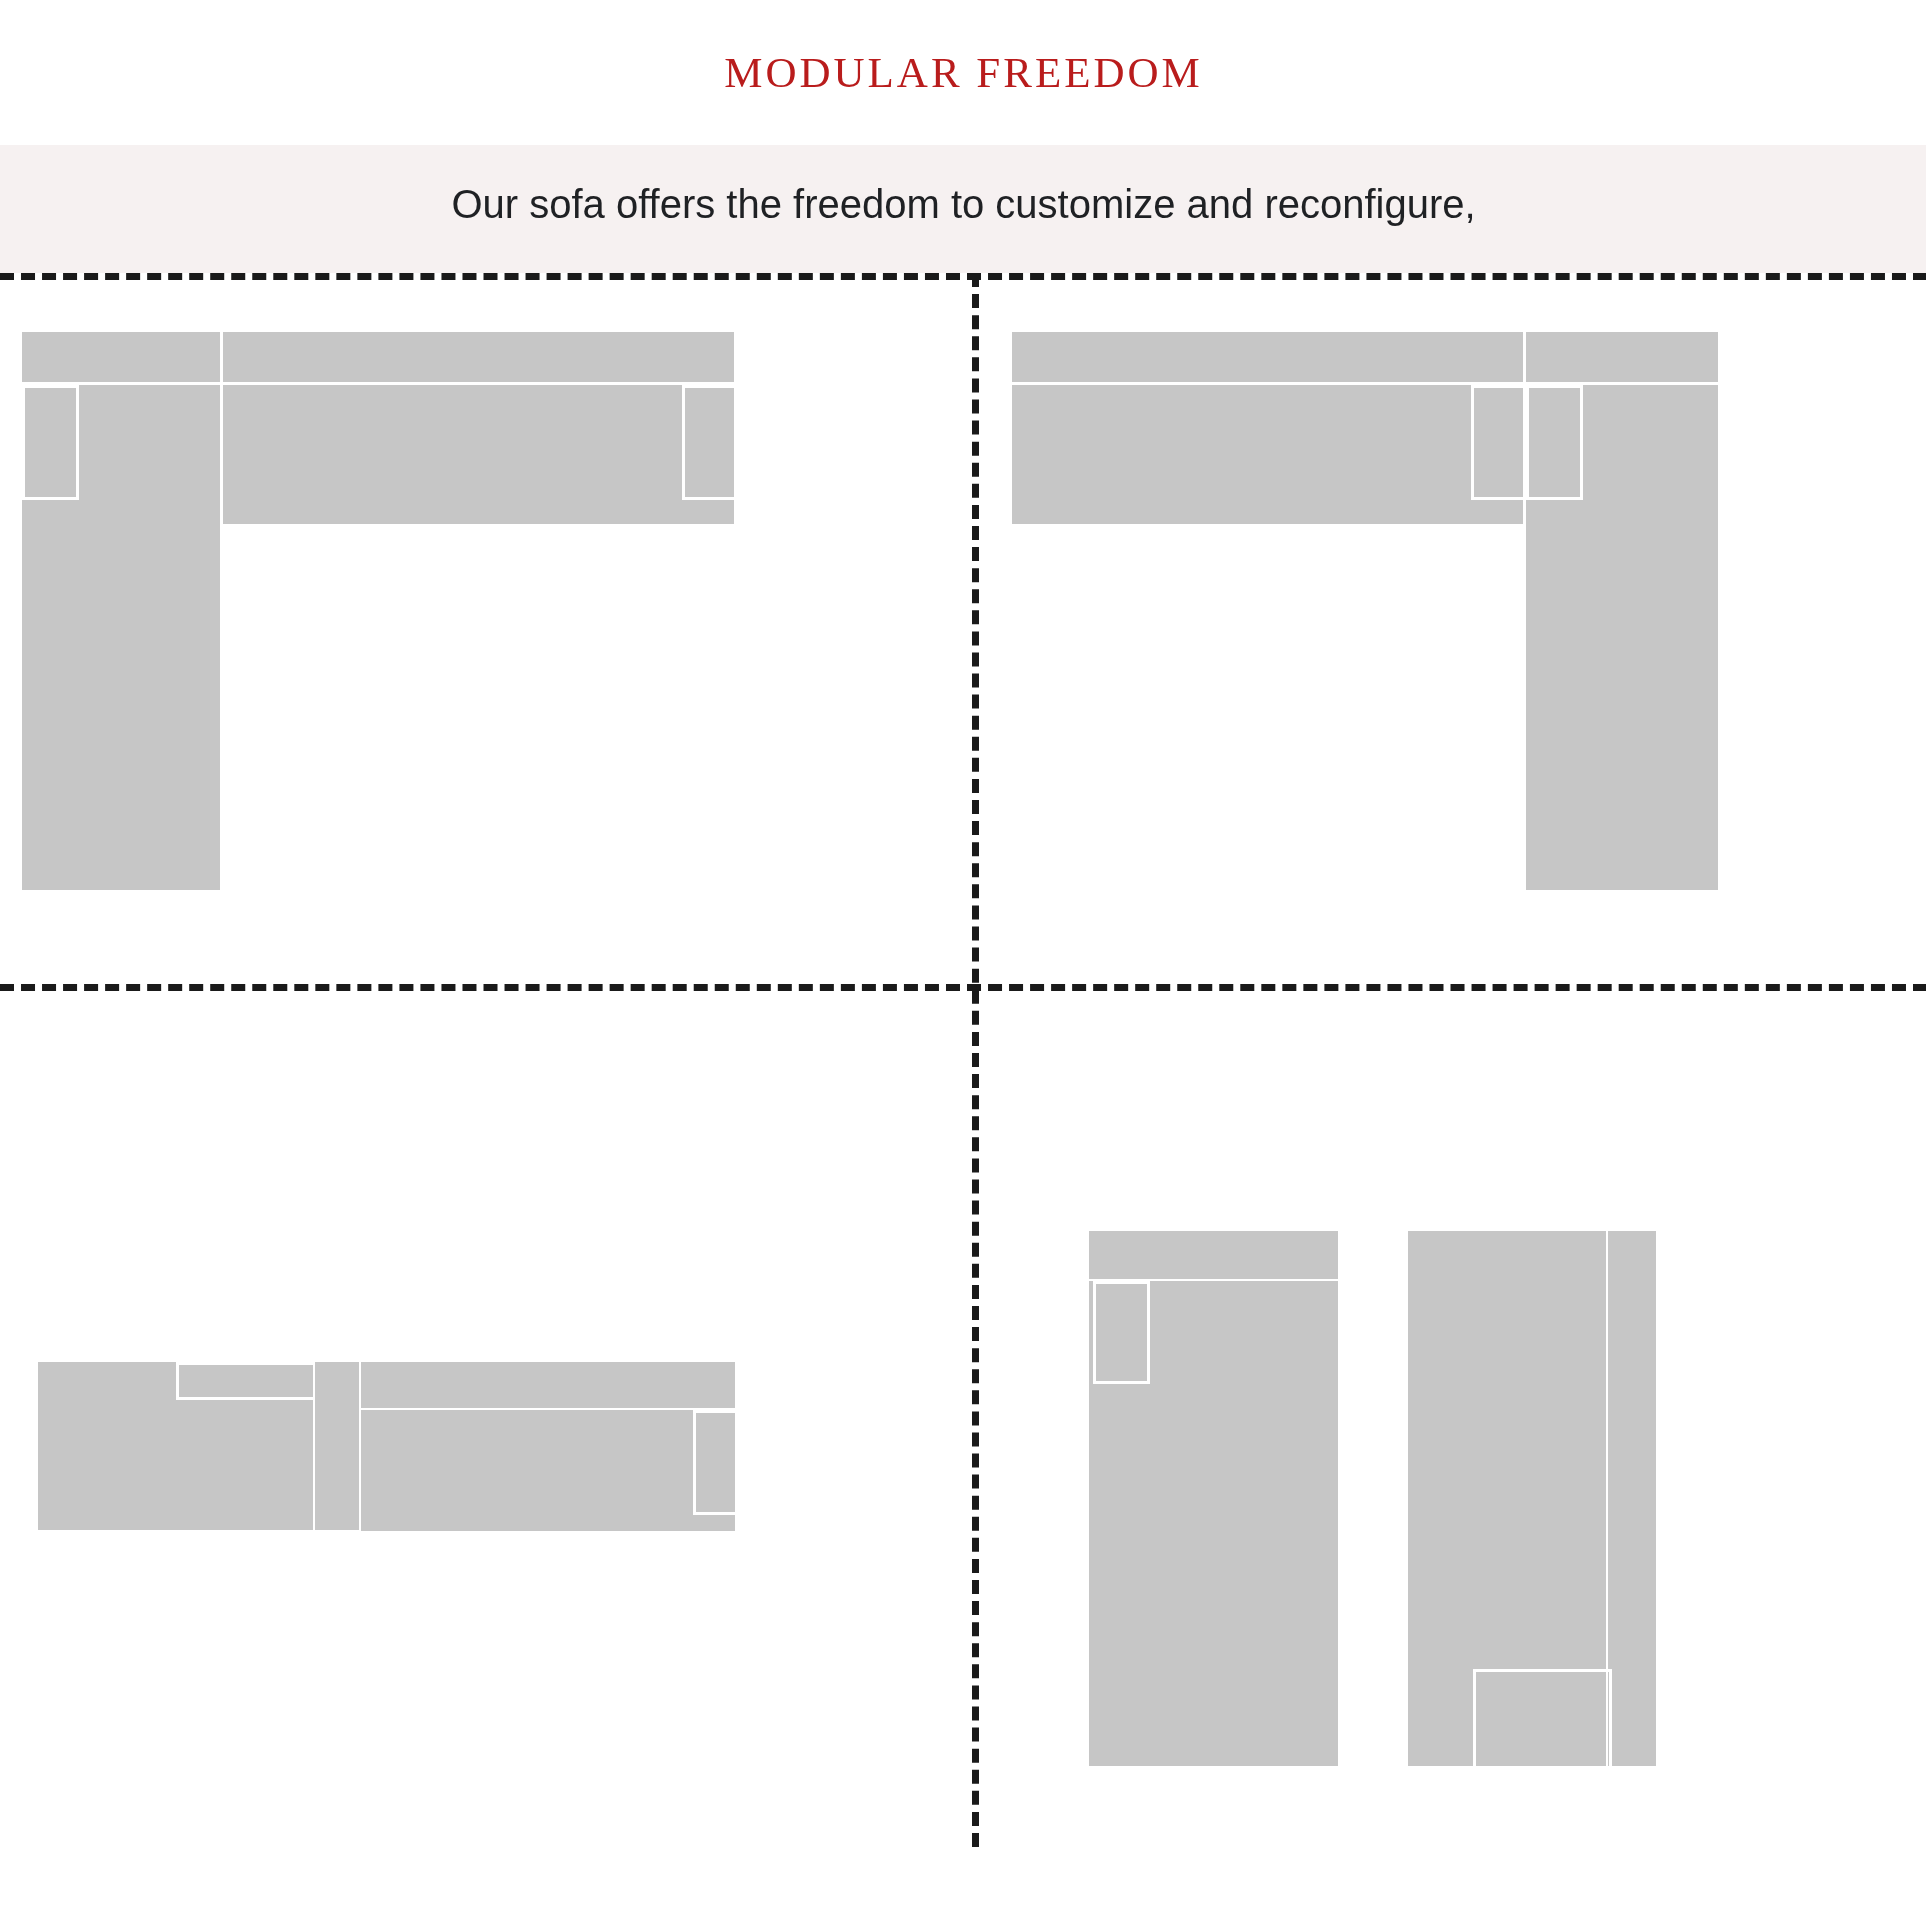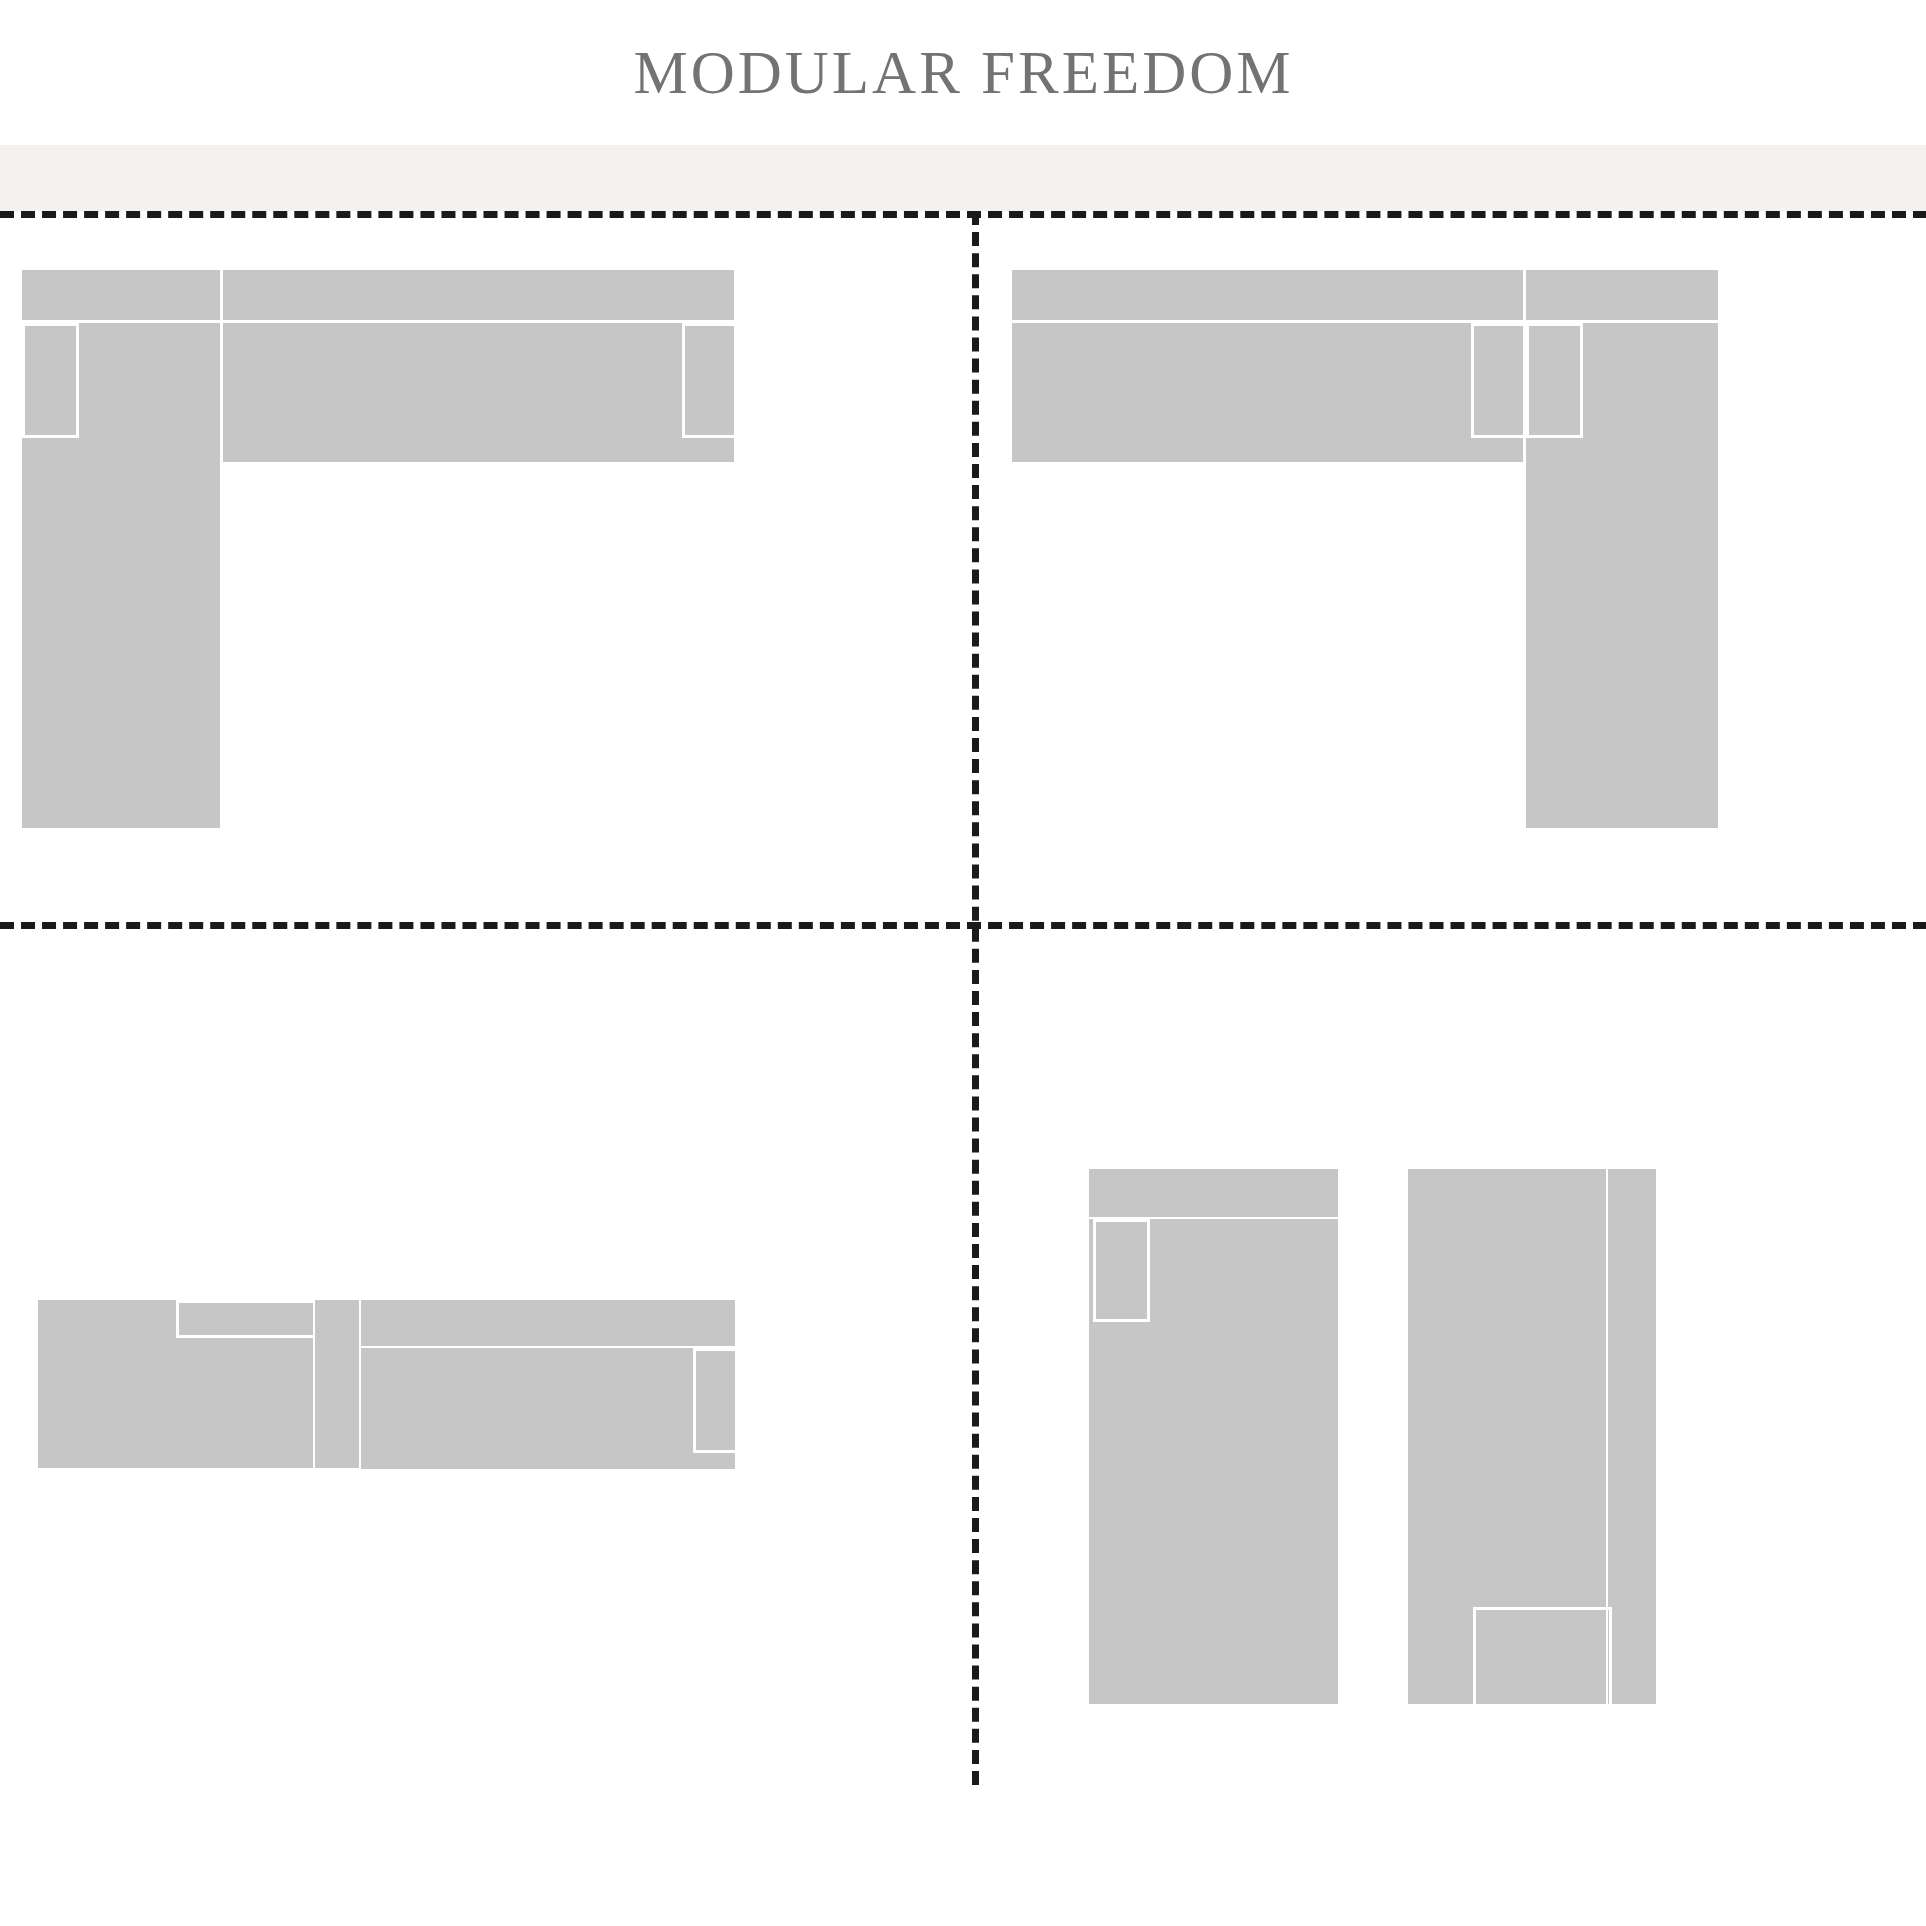--- a/index.html
+++ b/index.html
@@ -19,24 +19,24 @@
   
   .title-bar {
     height: 145px;
     display: flex;
     align-items: center;
     justify-content: center;
     background: #ffffff;
   }
   .title {
     font-family: "Liberation Serif", serif;
-    font-size: 61px;
+    font-size: 43px;
     letter-spacing: 3px;
     font-weight: 400;
-    color: #737373;
+    color: #b91c1c;
     text-align: center;
   }
   .subtitle-bar {
     background: #f6f1f1;
     padding: 28px 0 38px 0;
     text-align: center;
   }
   .subtitle-line {
     font-size: 40px;
     line-height: 1.55;
@@ -83,20 +83,21 @@
   }
 </style>
 </head>
 <body>
 
 <div class="title-bar">
   <div class="title">MODULAR FREEDOM</div>
 </div>
 
 <div class="subtitle-bar">
+  <div class="subtitle-line">Our sofa offers the freedom to customize and reconfigure,</div>
 </div>
 
 <div class="grid">
 
   <div class="divider h" style="top:0px;"></div>
   <div class="divider h" style="top:711px;"></div>
   <div class="divider v" style="left:972px;"></div>
 
   <div class="cell" style="left:0px; top:0px; width:972px; height:711px;">
     <div class="mod" style="left:22px;  top:59px;  width:198px; height:50px;"></div>

